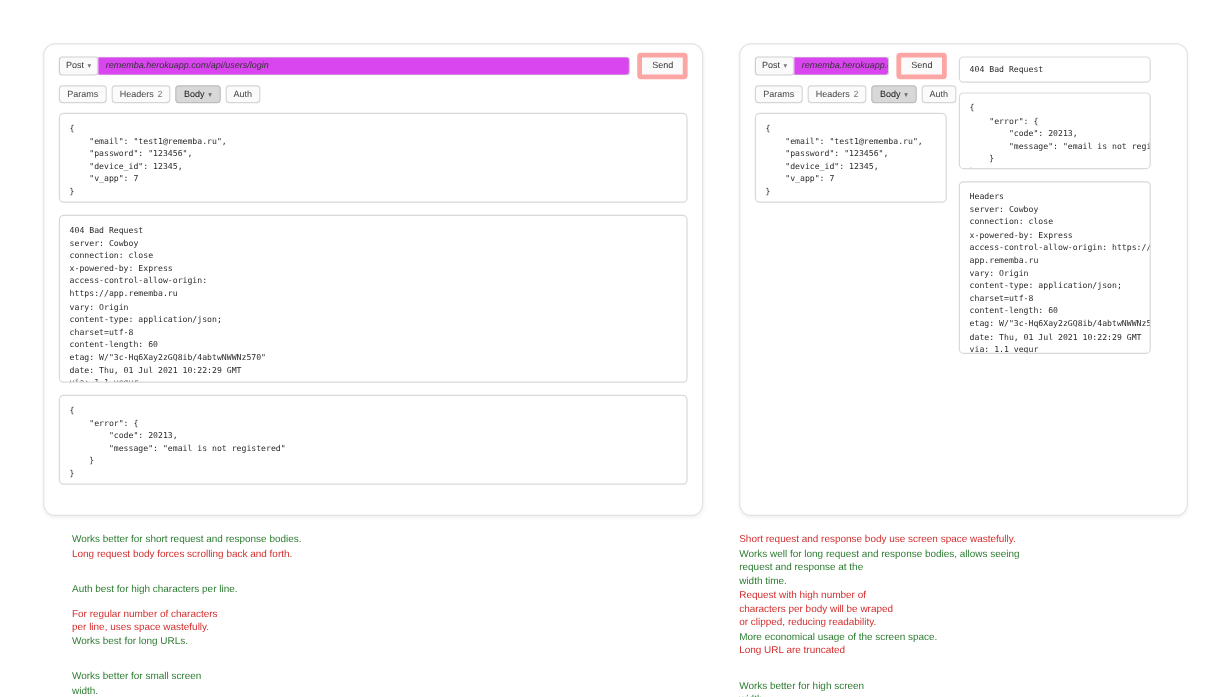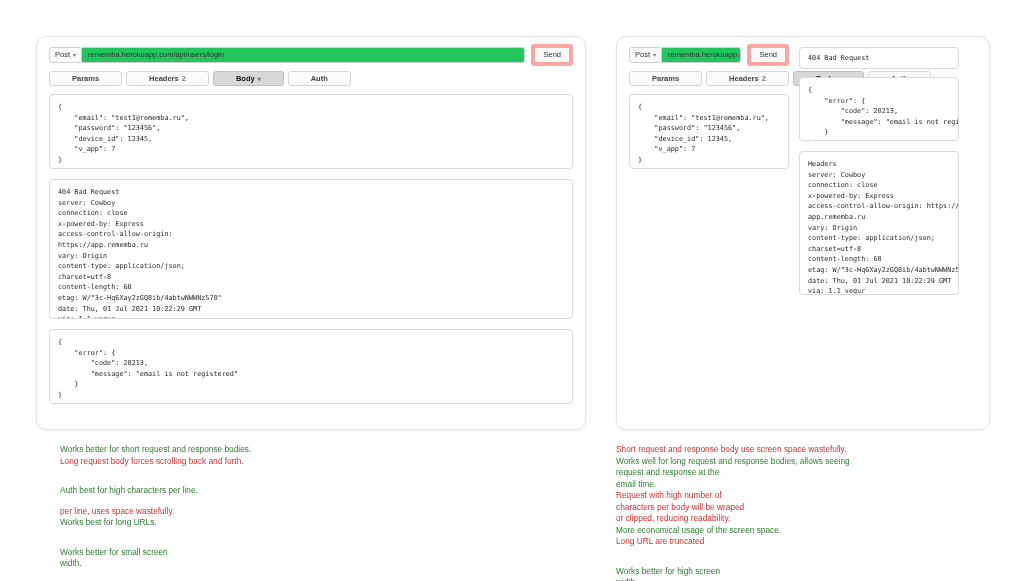--- a/index.html
+++ b/index.html
@@ -37,39 +37,40 @@
   }
   .method .caret{font-size:6px;margin-left:3px;color:#777;}
   .urlfield{
     flex:1;
     border:1px solid #cfcfcf;border-bottom-color:#cfcfcf;
     border-left:none;
     height:14px;line-height:14px;
     font-size:7.5px;
     padding:0 6px;
     color:#333;
-    background:#22c55e;
+    background:#d946ef;
     overflow:hidden;white-space:nowrap;
     border-radius:0 3px 3px 0;
+    font-style:italic;
   }
   .sendbtn{
     margin-left:6px;
     border:4px solid #fca5a5;border-radius:3px;
     background:#fafafa;
     font-size:7.5px;line-height:14px;height:14px;
     padding:0 8px;color:#333;
   }
 
   
   .tabs{display:flex;gap:4px;margin-top:8px;align-items:center;}
   .tab{
     border:1px solid #d6d6d6;border-radius:3px;
     background:#fbfbfb;
     font-size:7.5px;line-height:13px;height:13px;
-    padding:0 22px;color:#444;white-space:nowrap;font-weight:bold;
+    padding:0 6px;color:#444;white-space:nowrap;
   }
   .tab.active{background:#d8d8d8;border-color:#bdbdbd;color:#111;}
   .tab .caret{font-size:6px;margin-left:3px;color:#666;}
   .tab .badge{color:#7a7a7a;margin-left:3px;}
 
   
   .box{
     border:1px solid #d9d9d9;border-radius:4px;
     background:#fff;
     font-family:"DejaVu Sans Mono", monospace;
@@ -220,33 +221,34 @@
   </div>
 </div>
 
 <div class="notes" id="notes-left">
   <span class="nline n-green">Works better for short request and response bodies.</span>
   <span class="nline n-red">Long request body forces scrolling back and forth.</span>
   <div class="gap"></div>
   <div class="gap"></div>
   <span class="nline n-green">Auth best for high characters per line.</span>
   <div class="gap"></div>
+  <span class="nline n-red">For regular number of characters</span>
   <span class="nline n-red">per line, uses space wastefully.</span>
   <span class="nline n-green">Works best for long URLs.</span>
   <div class="gap"></div>
   <div class="gap"></div>
   <span class="nline n-green">Works better for small screen</span>
   <span class="nline n-green">width.</span>
 </div>
 
 <div class="notes" id="notes-right">
   <span class="nline n-red">Short request and response body use screen space wastefully.</span>
   <span class="nline n-green">Works well for long request and response bodies, allows seeing</span>
   <span class="nline n-green">request and response at the</span>
-  <span class="nline n-green">email time.</span>
+  <span class="nline n-green">width time.</span>
   <span class="nline n-red">Request with high number of</span>
   <span class="nline n-red">characters per body will be wraped</span>
   <span class="nline n-red">or clipped, reducing readability.</span>
   <span class="nline n-green">More economical usage of the screen space.</span>
   <span class="nline n-red">Long URL are truncated</span>
   <div class="gap"></div>
   <div class="gap"></div>
   <span class="nline n-green">Works better for high screen</span>
   <span class="nline n-green">width.</span>
 </div>

